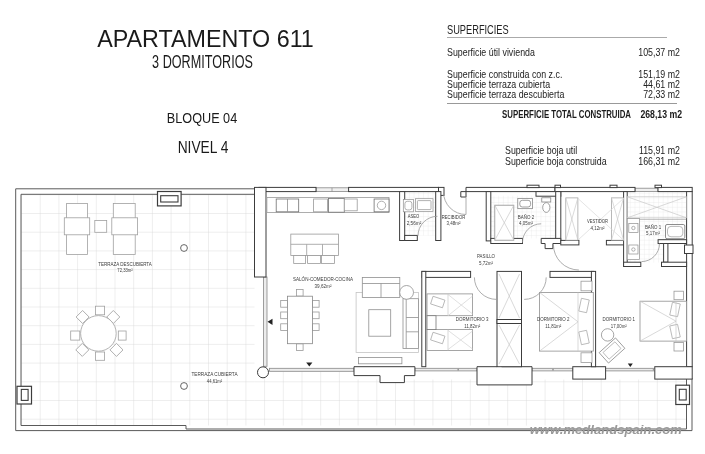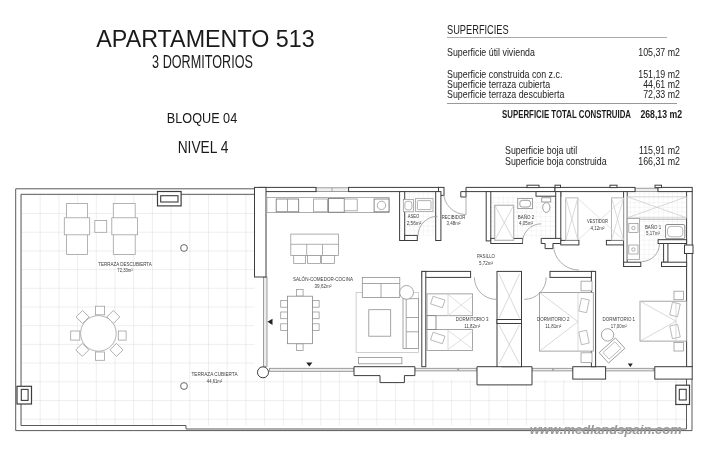--- a/index.html
+++ b/index.html
@@ -2,21 +2,21 @@
 <html><head>
 <meta charset="utf-8">
 <style>
   html,body{margin:0;padding:0;background:#ffffff;width:705px;height:454px;overflow:hidden;}
   body{font-family:"Liberation Sans",sans-serif;color:#1c1c1c;position:relative;-webkit-font-smoothing:antialiased;}
   .abs{position:absolute;}
 </style>
 </head>
 <body>
 
-<div class="abs" style="left:0;top:26px;width:411px;text-align:center;font-size:23.3px;color:#1a1a1a;">APARTAMENTO 513</div>
+<div class="abs" style="left:0;top:26px;width:411px;text-align:center;font-size:23.3px;color:#1a1a1a;">APARTAMENTO 611</div>
 
 <div class="abs" style="left:0;top:51.5px;width:405px;text-align:center;font-size:17.8px;color:#1a1a1a;transform:scaleX(0.71);">3 DORMITORIOS</div>
 
 <div class="abs" style="left:0;top:109px;width:404px;text-align:center;font-size:15px;color:#1a1a1a;transform:scaleX(0.845);">BLOQUE 04</div>
 
 <div class="abs" style="left:0;top:138.5px;width:406px;text-align:center;font-size:16px;color:#1a1a1a;transform:scaleX(0.86);">NIVEL 4</div>
 
 <div class="abs" style="left:447px;top:22.5px;font-size:12.6px;color:#222;transform:scaleX(0.735);transform-origin:0 0;">SUPERFICIES</div>
 
 <div class="abs" style="left:447px;top:37px;width:220px;height:1px;background:#aaa;"></div>

